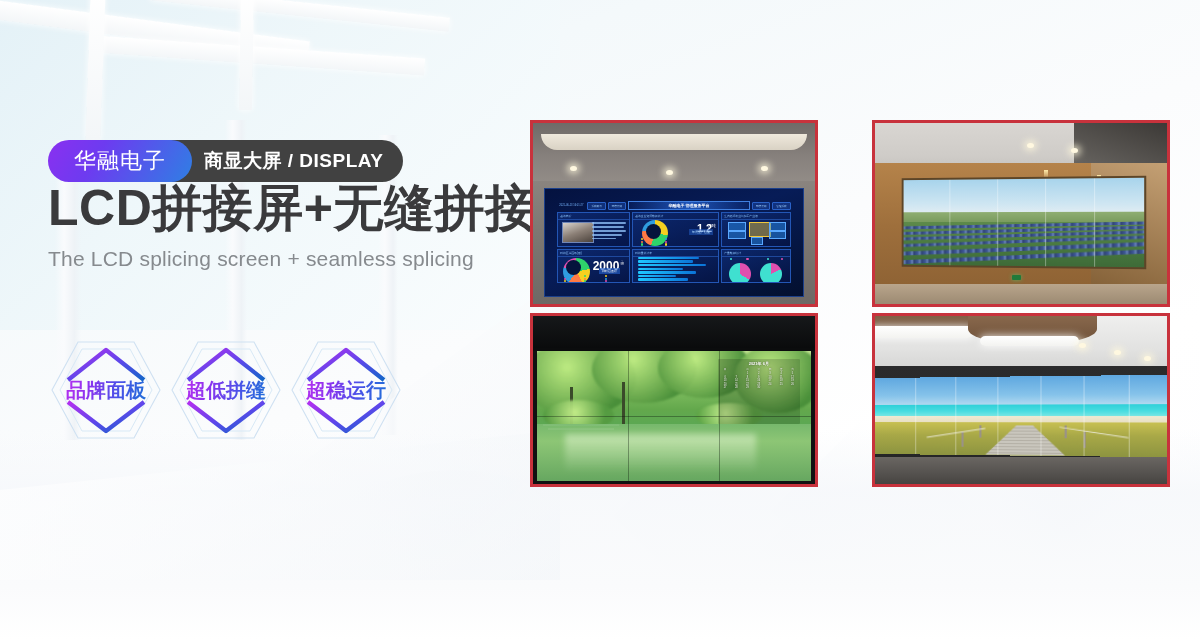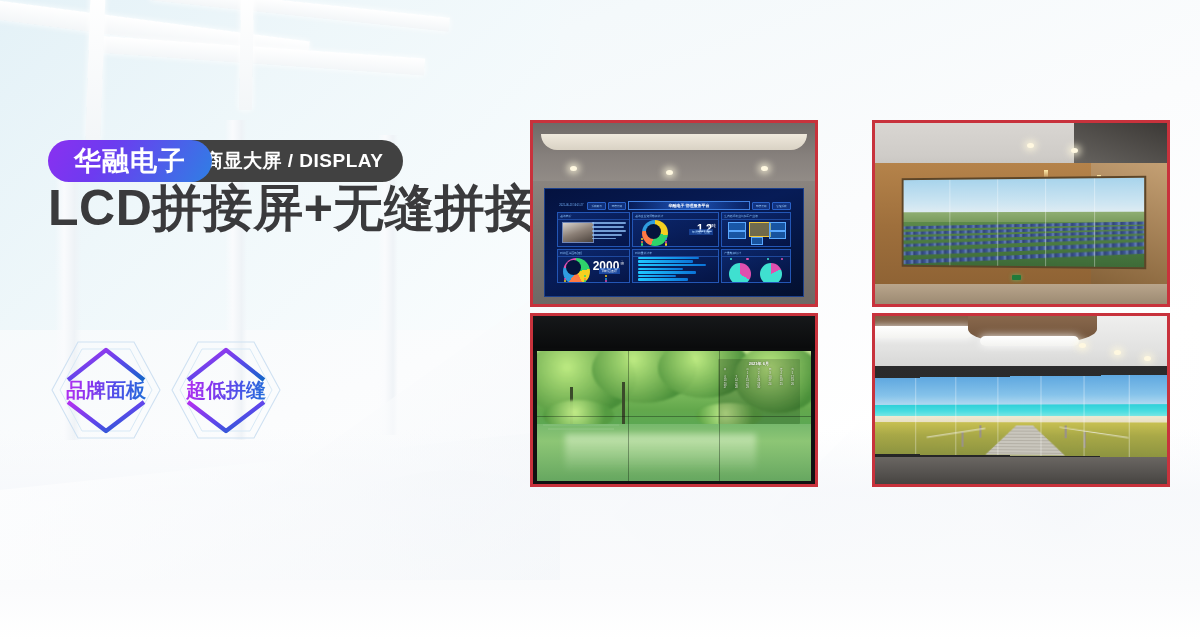--- a/index.html
+++ b/index.html
@@ -103,22 +103,22 @@
   }
   .badge-grad {
     position: relative;
     z-index: 2;
     height: 42px;
     padding: 0 26px;
     display: flex; align-items: center;
     background: linear-gradient(120deg, #8a30f0 0%, #6d3bf0 35%, #2f7fe4 100%);
     border-radius: 21px;
     color: #ffffff;
-    font-size: 27px;
-    font-weight: bold;
+    font-size: 22px;
+    font-weight: normal;
     letter-spacing: 1px;
     white-space: nowrap;
   }
 
   
   .headline {
     font-size: 50px;
     font-weight: bold;
     color: #3a3a3c;
     letter-spacing: .5px;
@@ -385,20 +385,21 @@
 
   <div class="left-col">
 
     <div class="badge-pill">
       <div class="badge-dark">商显大屏 / DISPLAY</div>
       <div class="badge-grad">华融电子</div>
     </div>
 
     <div class="headline">LCD拼接屏+无缝拼接</div>
 
+    <div class="subhead">The LCD splicing screen + seamless splicing</div>
   </div>
 
   <div class="features">
 
     <div class="hex">
       <svg width="116" height="108" viewBox="0 0 116 108">
         <polygon points="30,6 86,6 112,54 86,102 30,102 4,54" fill="none" stroke="#cfe1f2" stroke-width="1.1"></polygon>
         <polygon points="34,13 82,13 104,54 82,95 34,95 12,54" fill="none" stroke="#d8e9f6" stroke-width="1"></polygon>
         <path d="M20,44 L58,14 L96,44" fill="none" stroke="url(#hgrad1)" stroke-width="4.2" stroke-linejoin="round"></path>
         <path d="M20,66 L58,95 L96,66" fill="none" stroke="url(#hgrad1)" stroke-width="4.2" stroke-linejoin="round"></path>
@@ -416,20 +417,29 @@
           </linearGradient>
         </defs>
         <polygon points="30,6 86,6 112,54 86,102 30,102 4,54" fill="none" stroke="#cfe1f2" stroke-width="1.1"></polygon>
         <polygon points="34,13 82,13 104,54 82,95 34,95 12,54" fill="none" stroke="#d8e9f6" stroke-width="1"></polygon>
         <path d="M20,44 L58,14 L96,44" fill="none" stroke="url(#hgrad1)" stroke-width="4.2" stroke-linejoin="round"></path>
         <path d="M20,66 L58,95 L96,66" fill="none" stroke="url(#hgrad1)" stroke-width="4.2" stroke-linejoin="round"></path>
       </svg>
       <span class="hex-label">超低拼缝</span>
     </div>
 
+    <div class="hex">
+      <svg width="116" height="108" viewBox="0 0 116 108">
+        <polygon points="30,6 86,6 112,54 86,102 30,102 4,54" fill="none" stroke="#cfe1f2" stroke-width="1.1"></polygon>
+        <polygon points="34,13 82,13 104,54 82,95 34,95 12,54" fill="none" stroke="#d8e9f6" stroke-width="1"></polygon>
+        <path d="M20,44 L58,14 L96,44" fill="none" stroke="url(#hgrad1)" stroke-width="4.2" stroke-linejoin="round"></path>
+        <path d="M20,66 L58,95 L96,66" fill="none" stroke="url(#hgrad1)" stroke-width="4.2" stroke-linejoin="round"></path>
+      </svg>
+      <span class="hex-label">超稳运行</span>
+    </div>
 
   </div>
 
   <div class="photo ph-tl">
     <div class="ph-inner">
       <div class="room-ceiling"></div>
       <div class="cove"></div>
       <div class="downlight" style="left:13%; top:24%;"></div>
       <div class="downlight" style="left:47%; top:26%;"></div>
       <div class="downlight" style="left:81%; top:24%;"></div>

